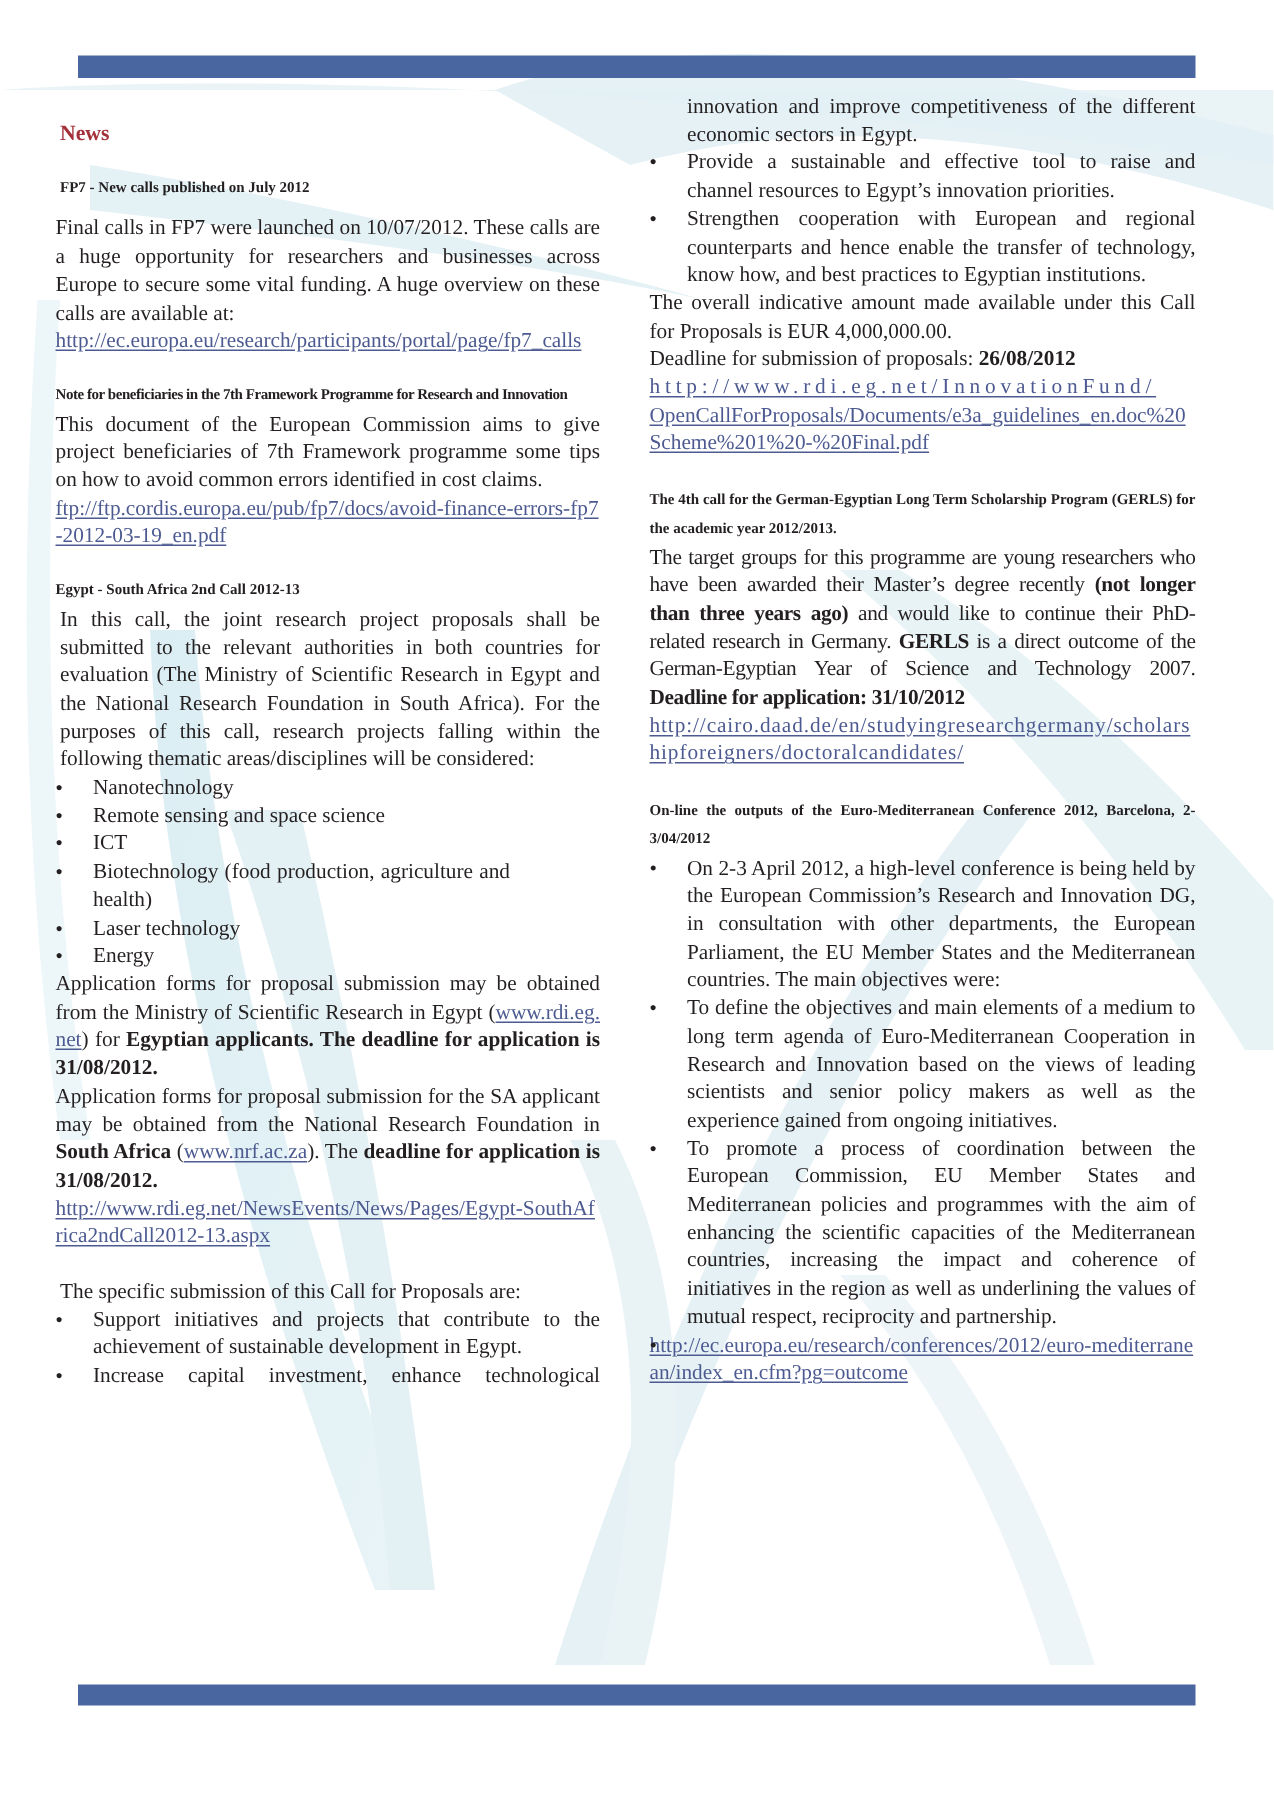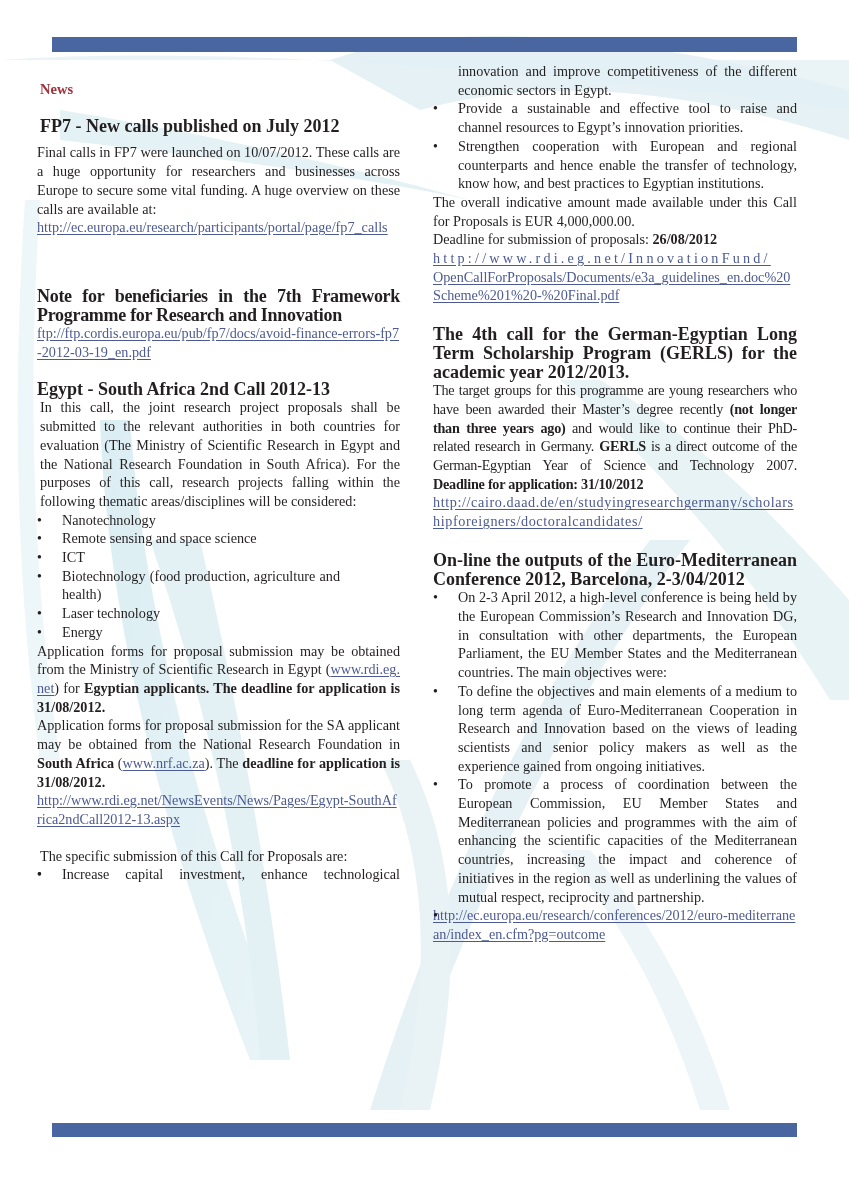--- a/index.html
+++ b/index.html
@@ -10,21 +10,21 @@
     color: #231f20;
   }
   .bg { position: absolute; inset: 0; z-index: 0; }
   .bar { position: absolute; left: 52px; width: 745px; background: #4a66a0; z-index: 2; }
   .bar.top { top: 37px; height: 15px; }
   .bar.bottom { top: 1123px; height: 14px; }
   .col { position: absolute; z-index: 3; font-size: 14.2px; line-height: 18.7px; }
   .col.left { left: 37px; top: 80px; width: 363px; }
   .col.right { left: 433px; top: 62px; width: 364px; }
   .news { color: #a3303a; font-weight: bold; font-size: 14.5px; margin: 0 0 18px 3px; }
-  h3 { font-size: 18px; font-weight: bold; margin: 0; line-height: 18.7px; }
+  h3 { font-size: 10px; font-weight: bold; margin: 0; line-height: 18.7px; }
   p { margin: 0; text-align: justify; text-align-last: left; }
   .gap { height: 18px; }
   a.link { color: #4c5a91; text-decoration: underline; text-underline-offset: 2px; word-break: break-all; }
   .spaced { letter-spacing: 3.2px; }
   ul { margin: 0; padding: 0; list-style: none; }
   ul li { position: relative; padding-left: 25px; text-align: justify; text-align-last: left; }
   ul li .b { position: absolute; left: 0; top: 0; width: 25px; }
   .indent { padding-left: 3px; }
   b { font-weight: bold; }
   .just { text-align: justify; text-align-last: justify; }
@@ -58,21 +58,22 @@
 
   <section>
     <h3 class="indent" style="margin-bottom:8px;">FP7 - New calls published on July 2012</h3>
     <p>Final calls in FP7 were launched on 10/07/2012. These calls are a huge opportunity for researchers and businesses across Europe to secure some vital funding. A huge overview on these calls are available at:</p>
     <a class="link" href="#">http://ec.europa.eu/research/participants/portal/page/fp7_calls</a>
   </section>
 
   <div class="gap"></div>
 
   <section>
-    <h3 style="text-align:justify;letter-spacing:-0.3px;margin-top:32px;">Note for beneficiaries in the 7th Framework Programme for Research and Innovation</h3>
+    <h3 style="text-align:justify;letter-spacing:-0.3px;">Note for beneficiaries in the 7th Framework Programme for Research and Innovation</h3>
+    <p>This document of the European Commission aims to give project beneficiaries of 7th Framework programme some tips on how to avoid common errors identified in cost claims.</p>
     <a class="link" href="#">ftp://ftp.cordis.europa.eu/pub/fp7/docs/avoid-finance-errors-fp7-2012-03-19_en.pdf</a>
   </section>
 
   <div class="gap"></div>
 
   <section>
     <h3>Egypt - South Africa 2nd Call 2012-13</h3>
     <p class="indent">In this call, the joint research project proposals shall be submitted to the relevant authorities in both countries for evaluation (The Ministry of Scientific Research in Egypt and the National Research Foundation in South Africa). For the purposes of this call, research projects falling within the following thematic areas/disciplines will be considered:</p>
     <ul>
       <li><span class="b" style="font-size:8px;">●</span><span>Nanotechnology</span></li>
@@ -85,21 +86,21 @@
     <p><span>Application forms for proposal submission may be obtained from the Ministry of Scientific Research in Egypt (</span><a class="link" href="#">www.rdi.eg.net</a><span>) for </span><b>Egyptian applicants. The deadline for application is 31/08/2012.</b></p>
     <p><span>Application forms for proposal submission for the SA applicant  may be obtained from the National Research Foundation in </span><b>South Africa</b><span> (</span><a class="link" href="#">www.nrf.ac.za</a><span>). The </span><b>deadline for application is 31/08/2012.</b></p>
     <a class="link" href="#">http://www.rdi.eg.net/NewsEvents/News/Pages/Egypt-SouthAfrica2ndCall2012-13.aspx</a>
   </section>
 
   <div class="gap"></div>
 
   <section>
     <p class="indent">The specific submission of this Call for Proposals are:</p>
     <ul>
-      <li><span class="b" style="font-size:8px;">●</span></li>
+      <li><span class="b" style="font-size:8px;">●</span><span>Support initiatives and projects that contribute to the achievement of sustainable development in Egypt.</span></li>
       <li class="just"><span class="b" style="font-size:8px;">●</span><span>Increase capital investment, enhance technological</span></li>
     </ul>
   </section>
 </div>
 
 <div class="col right">
   <section>
     <ul>
       <li><span>innovation and improve competitiveness of the different economic sectors in Egypt.</span></li>
       <li><span class="b" style="font-size:8px;">●</span><span>Provide a sustainable and effective tool to raise and channel resources to Egypt’s innovation priorities.</span></li>

